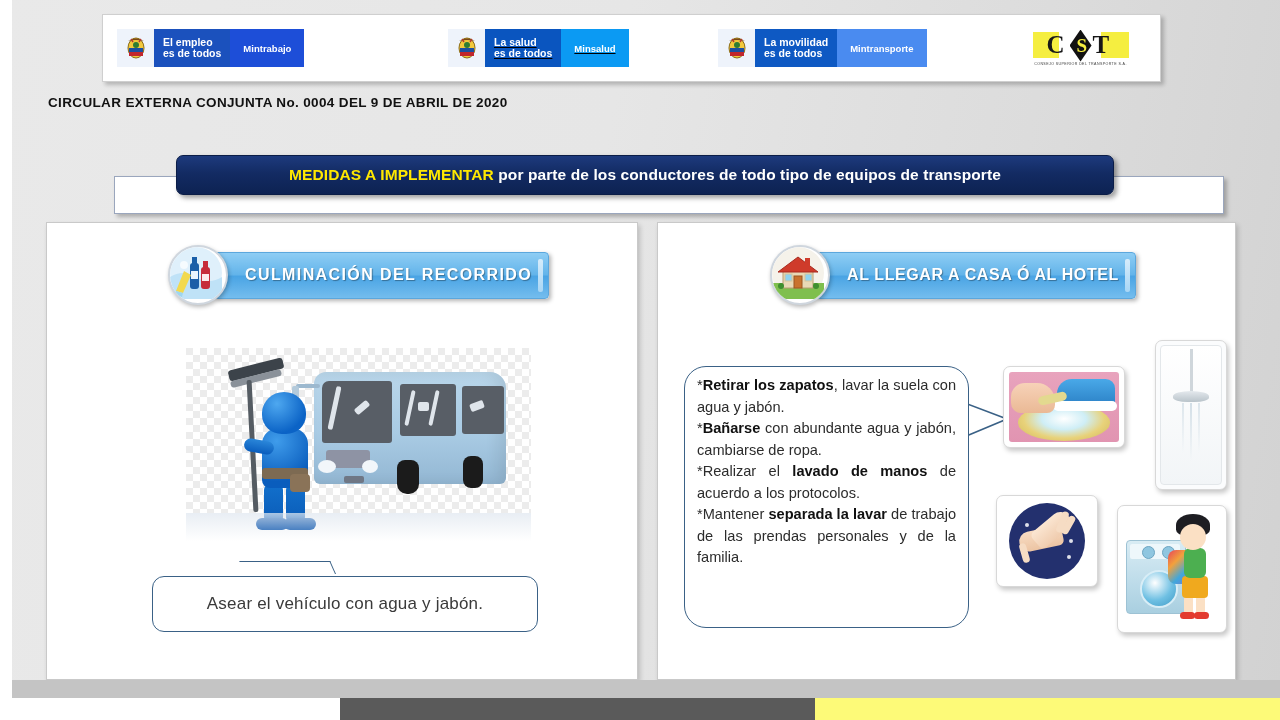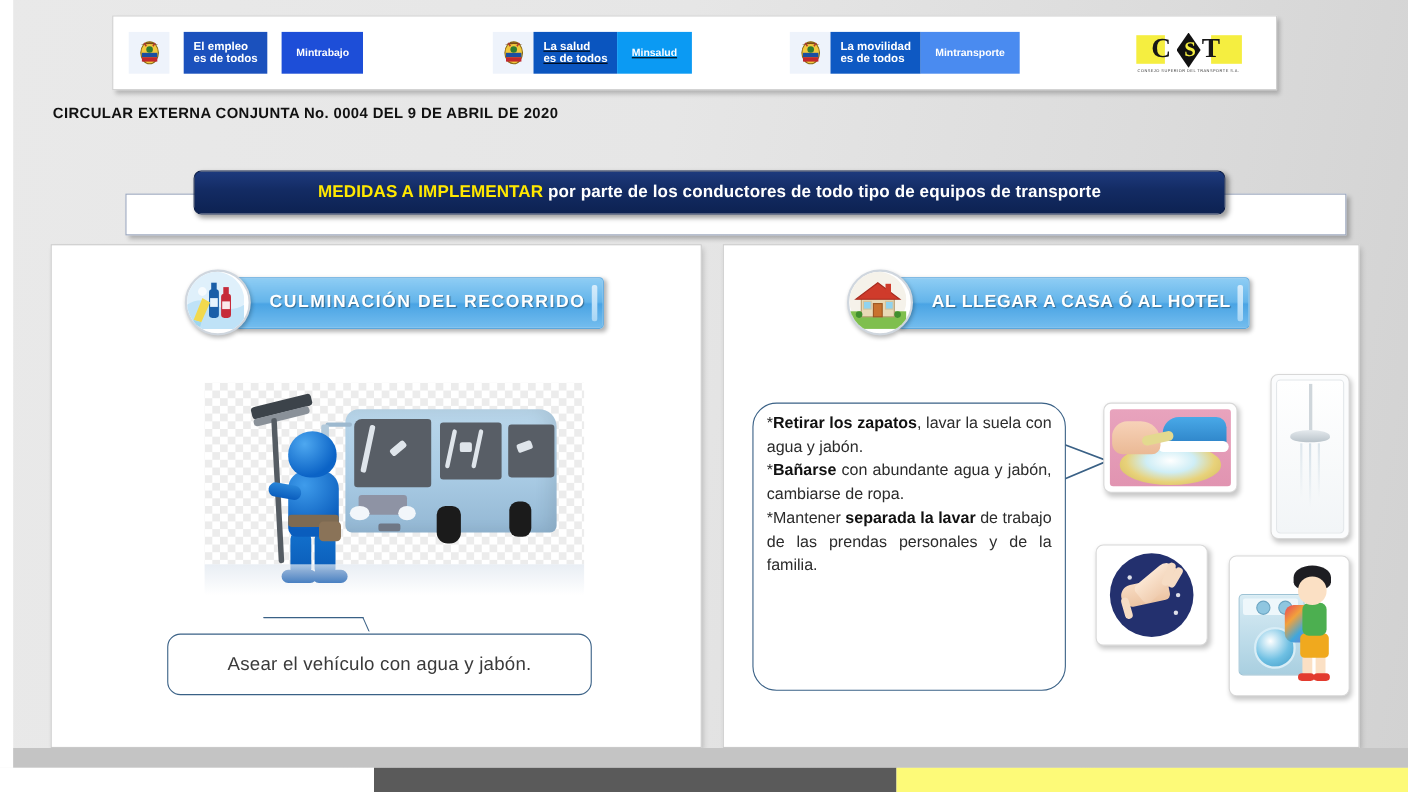--- a/index.html
+++ b/index.html
@@ -28,21 +28,21 @@
     width:37px;background:#eef3fb;display:flex;align-items:center;justify-content:center;
   }
   .logo .t1{
     background:#1b5fc4;color:#fff;font-weight:bold;font-size:10.5px;line-height:11.5px;
     display:flex;flex-direction:column;justify-content:center;padding:0 9px;white-space:nowrap;
   }
   .logo .t2{
     color:#fff;font-weight:bold;font-size:9.5px;display:flex;align-items:center;
     padding:0 13px;white-space:nowrap;
   }
-  #logo-mintrabajo{left:14px;gap:13px;}
+  #logo-mintrabajo{left:14px;}
   #logo-mintrabajo .t1{background:#1b51bd;}
   #logo-mintrabajo .t2{background:#1d4ed8;}
   #logo-minsalud{left:345px;text-decoration:underline;}
   #logo-minsalud .t1{background:#0a55bf;}
   #logo-minsalud .t2{background:#0b9af3;}
   #logo-mintransporte{left:615px;}
   #logo-mintransporte .t1{background:#0e59c3;}
   #logo-mintransporte .t2{background:#4a8bf0;}
   #logo-cst{
     left:925px;width:105px;height:44px;background:#ffffff;
@@ -430,20 +430,21 @@
   </div>
 
   <svg id="callout-right-tailline" viewBox="0 0 46 38">
     <path d="M0 2 L45 19 L2 37" fill="#ffffff" stroke="#3a6186" stroke-width="1.6"></path>
     <rect x="-2" y="0" width="5" height="38" fill="#ffffff"></rect>
   </svg>
 
   <div id="callout-right">
     <p><span>*</span><b>Retirar los zapatos</b><span>, lavar la suela con agua y jabón.</span></p>
     <p><span>*</span><b>Bañarse</b><span> con abundante agua y jabón, cambiarse de ropa.</span></p>
+    <p><span>*</span><span>Realizar el </span><b>lavado de manos</b><span> de acuerdo a los protocolos.</span></p>
     <p><span>*</span><span>Mantener </span><b>separada la lavar</b><span> de trabajo de las prendas personales y de la familia.</span></p>
   </div>
 
   <div class="tile" id="tile-shoes">
     <div class="shoe-inner">
       <div class="shoe-basin"></div>
       <div class="shoe-sneaker"></div>
       <div class="shoe-sole"></div>
       <div class="shoe-hand"></div>
       <div class="shoe-brush"></div>

